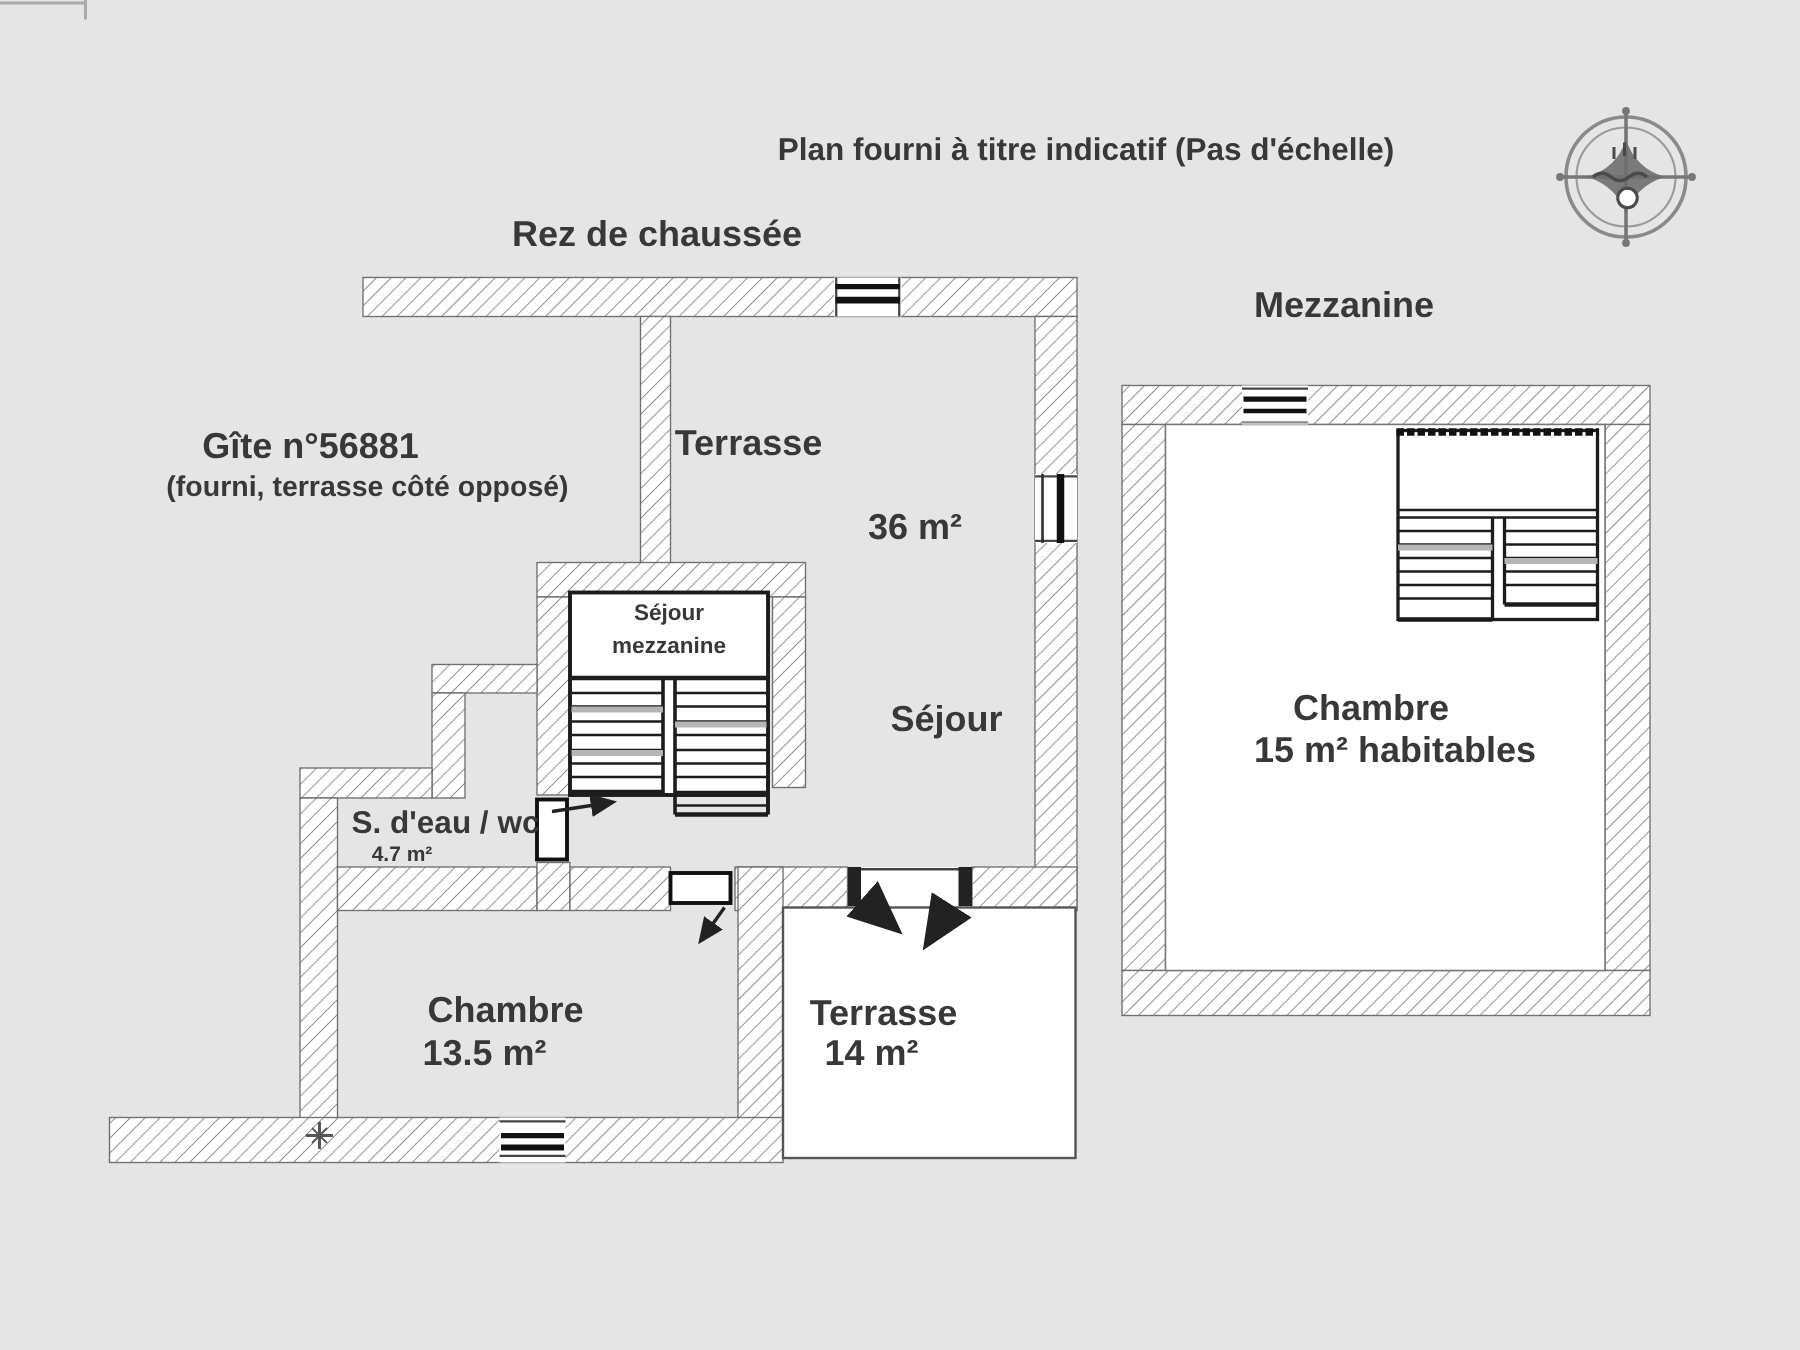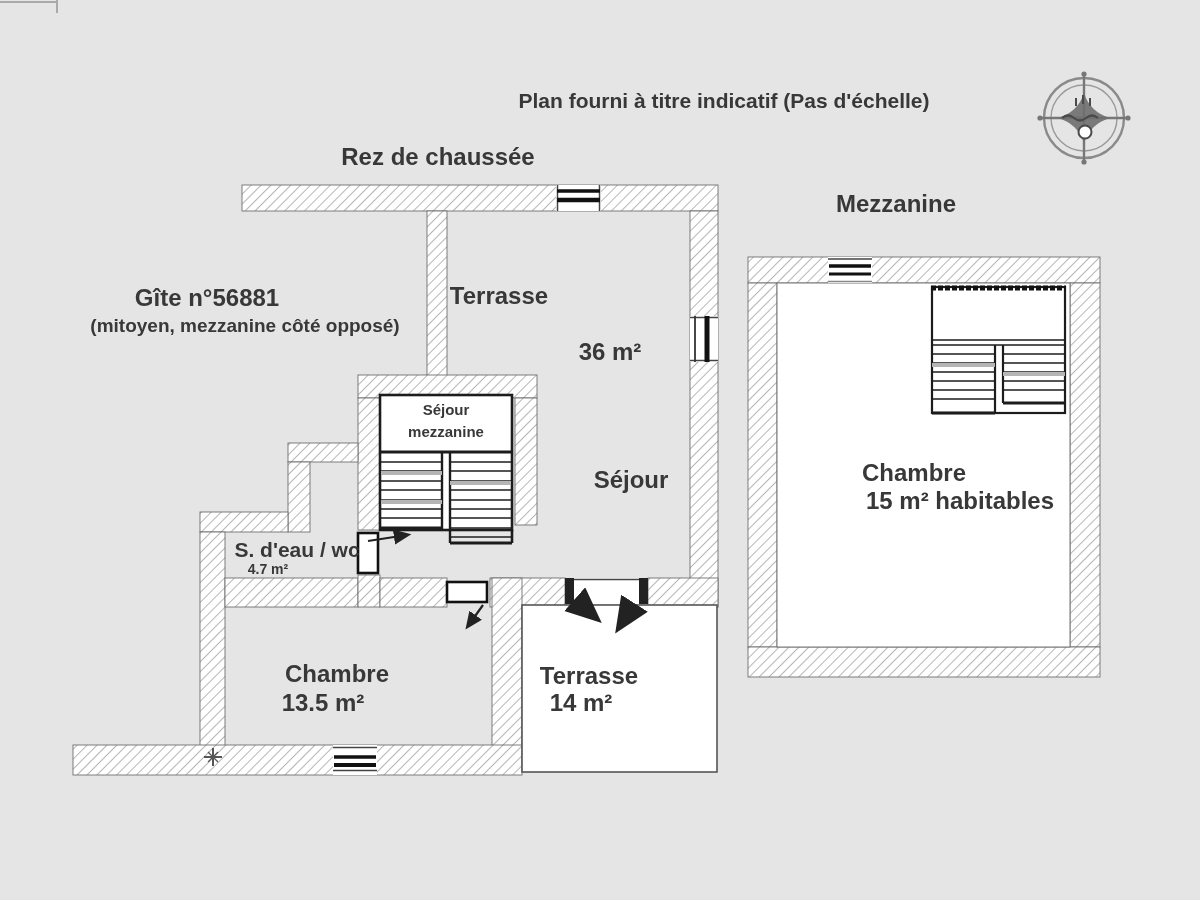--- a/index.html
+++ b/index.html
@@ -205,36 +205,36 @@
         <line x1="1083" y1="104" x2="1083" y2="95"></line>
         <line x1="1090" y1="106" x2="1090" y2="98"></line>
       </g>
     </g>
   </svg>
 
   <div class="lbl fs21" style="left:724px;top:100px">Plan fourni à titre indicatif (Pas d'échelle)</div>
 
   <div class="lbl fs20" style="left:438px;top:157px">Rez de chaussée</div>
   <div class="lbl fs20" style="left:207px;top:298px">Gîte n°56881</div>
-  <div class="lbl fs19" style="left:245px;top:325px">(mitoyen, mezzanine côté opposé)</div>
+  <div class="lbl fs19" style="left:245px;top:325px">(fourni, terrasse côté opposé)</div>
 
   <div class="lbl fs20" style="left:499px;top:296px">Terrasse</div>
   <div class="lbl fs20" style="left:610px;top:352px">36 m²</div>
   <div class="lbl fs20" style="left:631px;top:480px">Séjour</div>
 
   <div class="lbl fs15" style="left:446px;top:409px">Séjour</div>
   <div class="lbl fs15" style="left:446px;top:431px">mezzanine</div>
 
   <div class="lbl fs16" style="left:297px;top:549px">S. d'eau / wc</div>
   <div class="lbl fs14" style="left:268px;top:569px">4.7 m²</div>
 
   <div class="lbl fs20" style="left:337px;top:674px">Chambre</div>
   <div class="lbl fs20" style="left:323px;top:703px">13.5 m²</div>
 
   <div class="lbl fs20" style="left:589px;top:676px">Terrasse</div>
   <div class="lbl fs20" style="left:581px;top:703px">14 m²</div>
 
   <div class="lbl fs20" style="left:896px;top:204px">Mezzanine</div>
 
   <div class="lbl fs20" style="left:914px;top:473px">Chambre</div>
-  <div class="lbl fs20" style="left:960px;top:501px">15 m² habitables</div>
+  <div class="lbl fs20" style="left:930px;top:501px">15 m² habitables</div>
 
 </div>
 
 </body></html>

